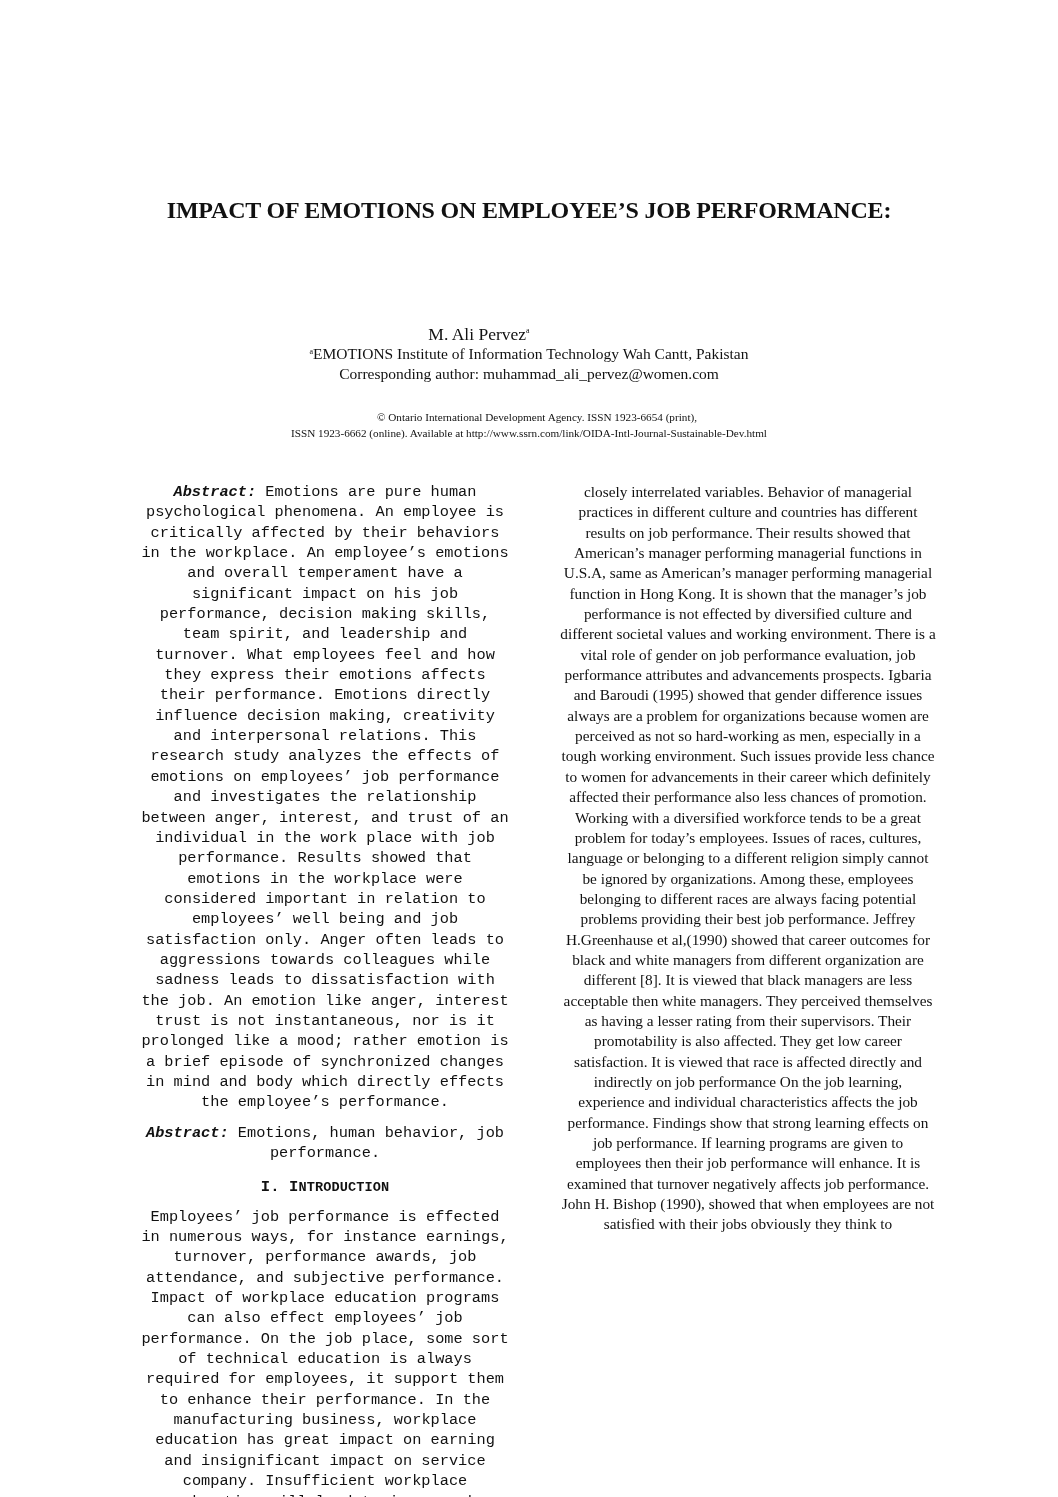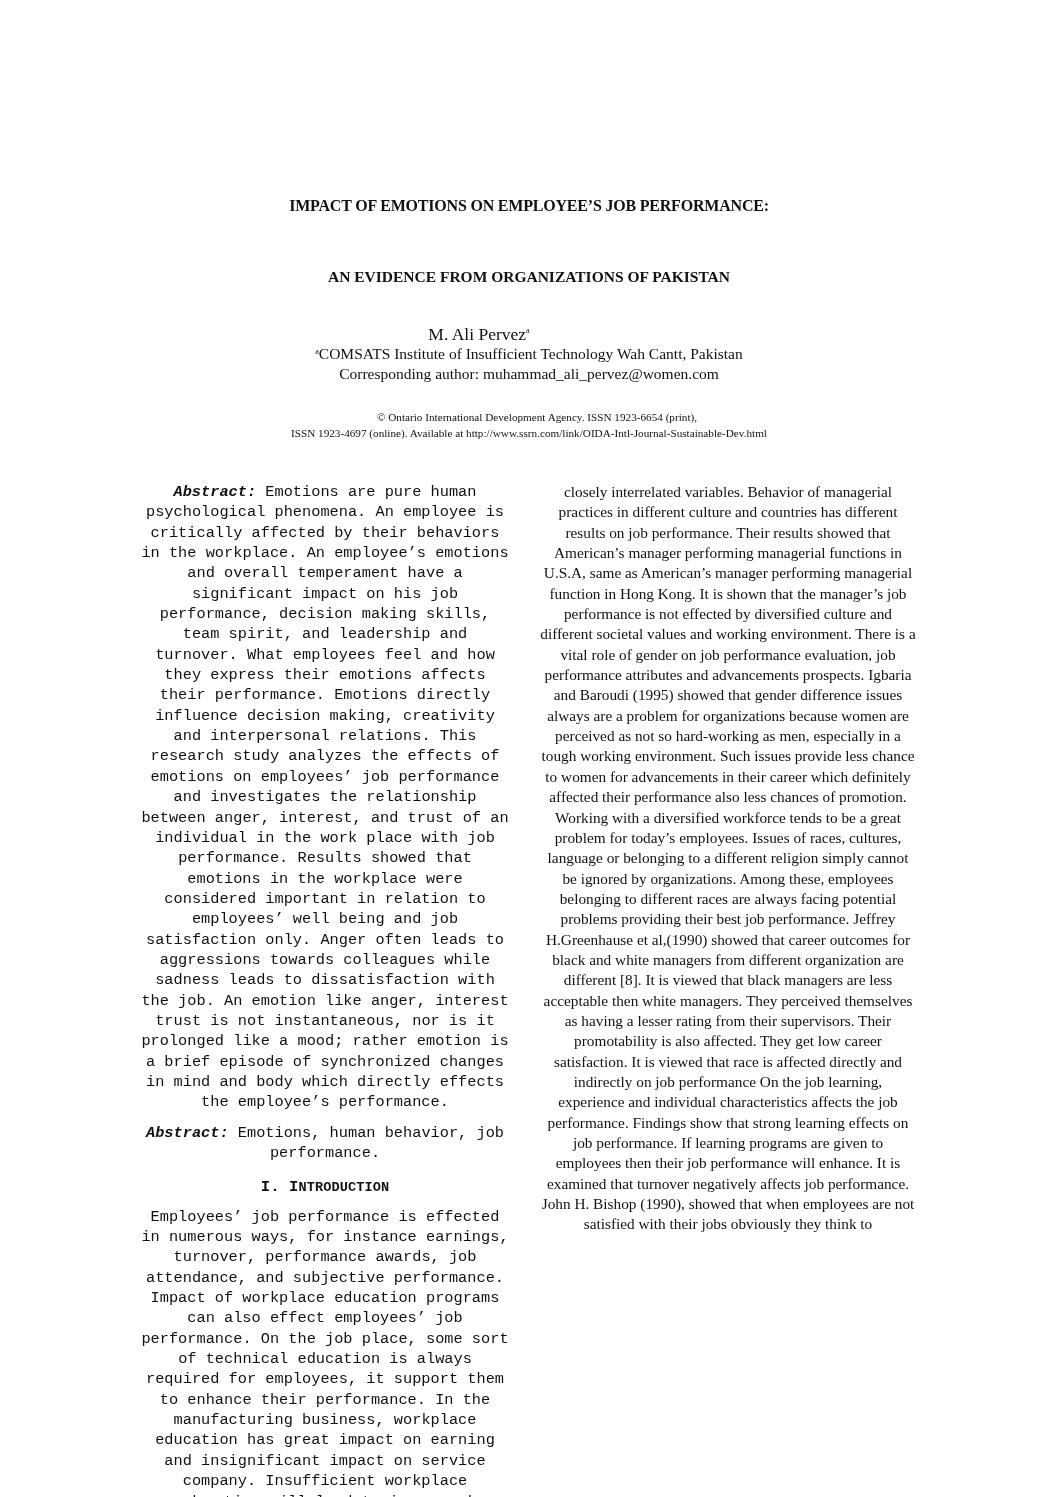--- a/index.html
+++ b/index.html
@@ -21,21 +21,21 @@
     width: 1058px;
     height: 1497px;
   }
   .title {
     position: absolute;
     left: 0;
     top: 197px;
     width: 1058px;
     text-align: center;
     font-weight: bold;
-    font-size: 16px;
+    font-size: 24px;
     letter-spacing: -0.2px;
     margin: 0;
   }
   .subtitle {
     position: absolute;
     left: 0;
     top: 268px;
     width: 1058px;
     text-align: center;
     font-weight: bold;
@@ -77,21 +77,21 @@
 
   .col {
     position: absolute;
     top: 482px;
     width: 376px;
     font-size: 15.3px;
     line-height: 20.35px;
     text-align: justify;
   }
   .col-left { left: 137px; font-family: Liberation Mono, monospace; }
-  .col-right { left: 540px; }
+  .col-right { left: 560px; }
   .col p {
     margin: 0;
     text-align: center;
   }
   .kw-block {
     margin-top: 10px !important;
   }
   .label {
     font-weight: bold;
     font-style: italic;
@@ -107,33 +107,32 @@
   .section-heading .big {
     font-size: 15.5px;
   }
 </style>
 </head>
 <body>
 
 <div class="page">
 
   <h1 class="title">IMPACT OF EMOTIONS ON EMPLOYEE’S JOB PERFORMANCE:</h1>
-  <h2 class="subtitle">AN EVIDENCE FROM ORGANIZATIONS OF PAKISTAN</h2>
 
   <div class="author">
     <span>M. Ali Pervez</span><sup class="mark">a</sup>
   </div>
 
   <div class="affil affil1">
-    <sup class="mark">a</sup><span>COMSATS Institute of Insufficient Technology Wah Cantt, Pakistan</span>
+    <sup class="mark">a</sup><span>EMOTIONS Institute of Information Technology Wah Cantt, Pakistan</span>
   </div>
   <div class="affil affil2">Corresponding author: muhammad_ali_pervez@women.com</div>
 
   <div class="copy copy1">© Ontario International Development Agency. ISSN 1923-6654 (print),</div>
-  <div class="copy copy2">ISSN 1923-4697 (online). Available at http://www.ssrn.com/link/OIDA-Intl-Journal-Sustainable-Dev.html</div>
+  <div class="copy copy2">ISSN 1923-6662 (online). Available at http://www.ssrn.com/link/OIDA-Intl-Journal-Sustainable-Dev.html</div>
 
   <div class="col col-left">
     <p>
       <span class="label">Abstract:</span>
       <span>Emotions are pure human psychological phenomena. An employee is critically affected by their behaviors in the workplace. An employee’s emotions and overall temperament have a significant impact on his job performance, decision making skills, team spirit, and leadership and turnover.  What employees feel and how they express their emotions affects their performance. Emotions directly influence decision making, creativity and interpersonal relations. This research study analyzes the effects of emotions on employees’ job performance and investigates the relationship between anger, interest, and trust of an individual in the work place with job performance.  Results showed that emotions in the workplace were considered important in relation to employees’ well being and job satisfaction only. Anger often leads to aggressions towards colleagues while sadness leads to dissatisfaction with the job. An emotion like anger, interest trust is not instantaneous, nor is it prolonged like a mood; rather emotion is a brief episode of synchronized changes in mind and body which directly effects the employee’s performance.</span>
     </p>
     <p class="kw-block">
       <span class="label">Abstract:</span>
       <span>Emotions, human behavior, job performance.</span>
     </p>

